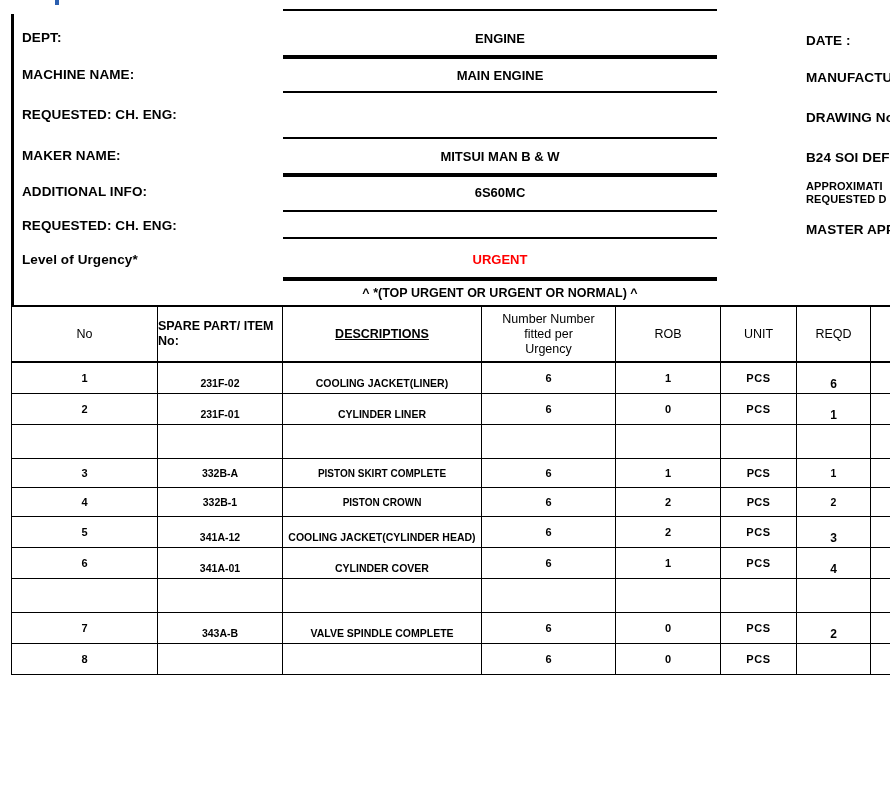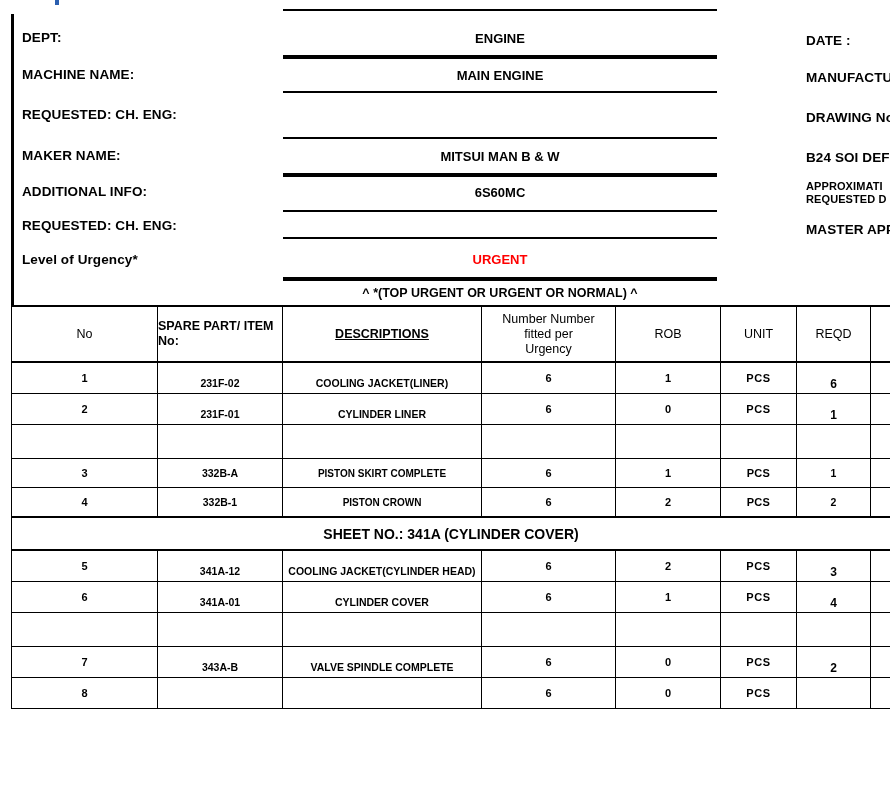--- a/index.html
+++ b/index.html
@@ -294,23 +294,20 @@
         <tr class="data">
           <td class="smallnum">4</td>
           <td><span class="tiny">332B-1</span></td>
           <td><span class="desc">PISTON CROWN</span></td>
           <td class="tiny">6</td>
           <td class="tiny">2</td>
           <td class="unit-sm">PCS</td>
           <td><span class="tiny">2</span></td>
           <td></td>
         </tr>
-        <tr class="section">
-          <td colspan="8">SHEET NO.: 341A (CYLINDER COVER)</td>
-        </tr>
         <tr class="data tall">
           <td class="big">5</td>
           <td>
             <span class="itemno-low">341A-12</span>
           </td>
           <td>
             <span class="desc-low">COOLING JACKET(CYLINDER HEAD)</span>
           </td>
           <td class="mid">6</td>
           <td class="big">2</td>

